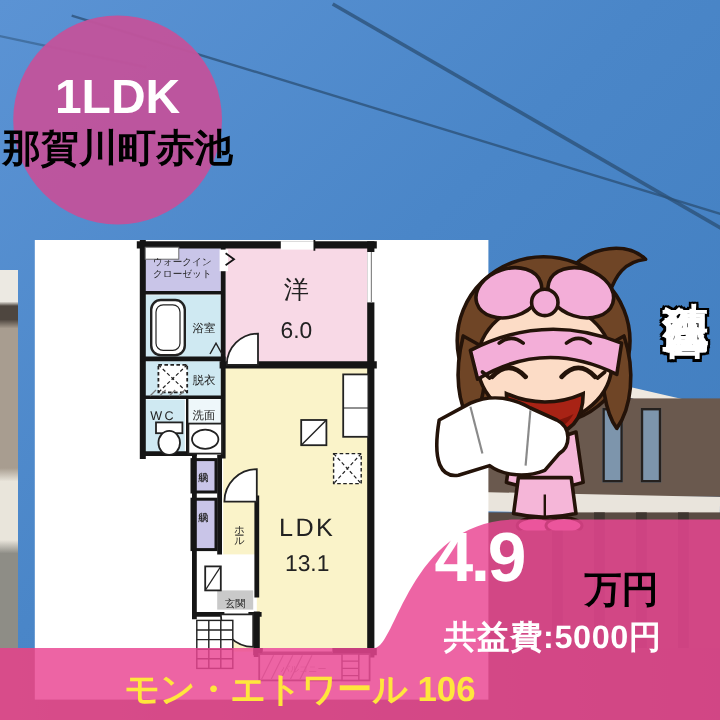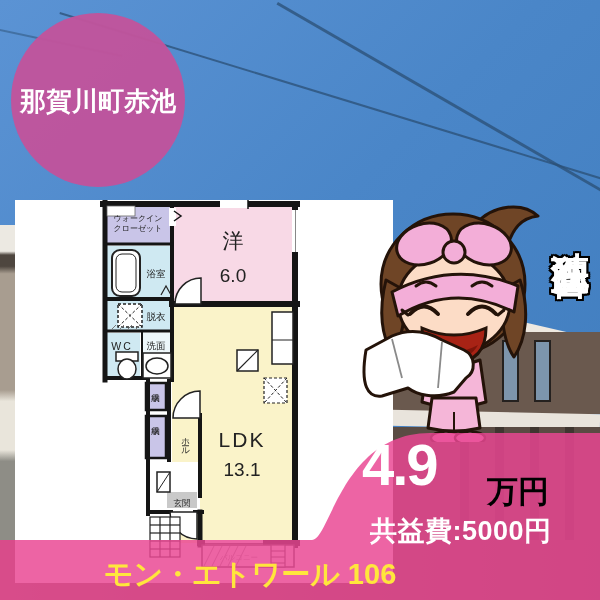--- a/index.html
+++ b/index.html
@@ -24,28 +24,28 @@
   #house-right .wall-upper{left:0;top:32px;width:210px;height:82px;background:#6a594e;}
   #house-right .win{top:8px;width:13px;height:58px;background:#7d95ac;border:2px solid #25211f;}
   #house-right .win.w1{left:112px;} #house-right .win.w2{left:144px;}
   #house-right .white-band{left:0;top:112px;width:210px;height:16px;background:#e9e4dc;
      transform:rotate(1.2deg);}
   #house-right .wall-lower{left:0;top:127px;width:210px;height:173px;background:#5a4b43;}
   #house-right .post{top:0;width:9px;height:173px;background:#3f3630;}
   #photo-bottom{left:0;top:540px;width:600px;height:60px;
      background:linear-gradient(90deg,#7b6a5e,#6a594e 40%,#55473f);}
   
-  #floorplan{left:15px;top:200px;width:378px;height:383px;background:#ffffff;}
+  #floorplan{left:29px;top:200px;width:378px;height:383px;background:#ffffff;}
   #floorplan svg{display:block;}
   
   #badge{left:11px;top:13px;width:174px;height:174px;border-radius:50%;
      background:rgba(192,84,156,.97);display:flex;flex-direction:column;
      align-items:center;justify-content:center;text-align:center;line-height:1.08;}
   #badge .l1{font-size:40px;font-weight:800;color:#fff;}
-  #badge .l2{font-size:26px;font-weight:800;color:#ffffff;margin-top:3px;white-space:nowrap;}
+  #badge .l2{font-size:32px;font-weight:800;color:#000000;margin-top:3px;white-space:nowrap;}
   #badge .l3{font-size:31px;font-weight:800;color:#f6e52e;margin-top:2px;}
   
   #mascot{left:358px;top:202px;width:185px;height:240px;}
   
   #feature-vert{left:544px;top:222px;height:210px;writing-mode:vertical-rl;
      text-orientation:upright;font-size:38px;font-weight:800;color:#fff;letter-spacing:2px;
      text-shadow:2px 0 0 #000,-2px 0 0 #000,0 2px 0 #000,0 -2px 0 #000,
        2px 2px 0 #000,-2px -2px 0 #000,2px -2px 0 #000,-2px 2px 0 #000;}
   
   #pink-overlay{left:0;top:0;width:600px;height:600px;pointer-events:none;}
@@ -218,20 +218,21 @@
     <text x="167" y="306" font-size="8.5">玄関</text>
     <text x="224" y="360" font-size="7.5" fill="#9a9a9a">バルコニー</text>
   </g>
   <text x="141" y="187" font-size="8.5" fill="#222" class="vtxt">収納</text>
   <text x="141" y="220" font-size="8.5" fill="#222" class="vtxt">収納</text>
   <text x="171" y="232" font-size="8.5" fill="#222" class="vtxt">ホール</text>
 </svg>
 </div>
 
 <div class="abs" id="badge">
+  <div class="l1">1LDK</div>
   <div class="l2">那賀川町赤池</div>
 </div>
 
 <div class="abs" id="mascot">
 <svg width="185" height="240" viewBox="0 0 185 240">
   <g stroke="#241309" stroke-width="3" stroke-linejoin="round">
     <path d="M118,22 C135,2 165,0 180,14 C162,16 155,28 150,42 C140,28 128,26 118,22 Z" fill="#6f4526"></path>
     <ellipse cx="95" cy="82" rx="72" ry="70" fill="#6f4526"></ellipse>
     <path d="M28,78 C20,110 24,135 34,150 C44,140 48,115 46,88 Z" fill="#6f4526"></path>
     <path d="M162,78 C172,108 168,138 156,155 C146,142 142,112 144,88 Z" fill="#6f4526"></path>

